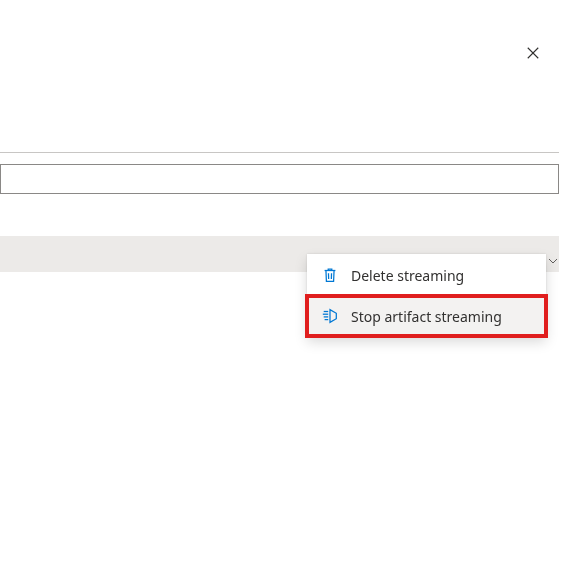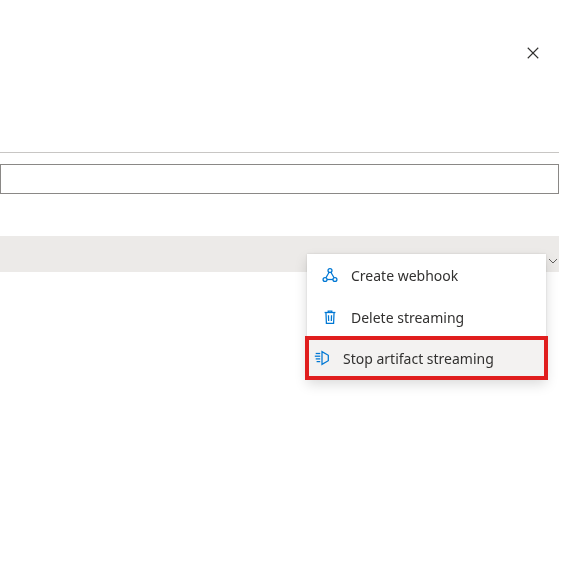--- a/index.html
+++ b/index.html
@@ -68,21 +68,21 @@
       padding: 10px 14px;
       height: 42px;
       cursor: pointer;
       font-size: 14px;
       color: #323130;
     }
     .menu-item.highlight {
       border: 4px solid #e01e1e;
       background: #f3f2f1;
       margin: -2px;
-      padding: 8px 4px;
+      padding: 8px 12px;
       height: 44px;
     }
     .menu-icon {
       width: 18px;
       height: 18px;
       display: flex;
       align-items: center;
       justify-content: center;
       color: #0078d4;
       flex-shrink: 0;
@@ -119,33 +119,20 @@
 <div class="toolbar-bg"></div>
 
 <div class="overflow-chevron">
   <svg viewBox="0 0 10 6" stroke="currentColor" stroke-width="1" fill="none">
     <polyline points="1,1 5,5 9,1"></polyline>
   </svg>
 </div>
 
 <div class="context-menu">
 
-  <div class="menu-item">
-    <span class="menu-icon">
-      <svg viewBox="0 0 20 20" fill="none" stroke="currentColor" stroke-width="1.4">
-        <circle cx="10" cy="5" r="2.2"></circle>
-        <circle cx="4.5" cy="15" r="2.2"></circle>
-        <circle cx="15.5" cy="15" r="2.2"></circle>
-        <path d="M9 7 L5.5 13"></path>
-        <path d="M11 7 L14.5 13"></path>
-        <path d="M6.7 15 L13.3 15"></path>
-      </svg>
-    </span>
-    <span>Create webhook</span>
-  </div>
 
   <div class="menu-item">
     <span class="menu-icon">
       <svg viewBox="0 0 20 20" fill="none" stroke="currentColor" stroke-width="1.4">
         <path d="M4 5 H16"></path>
         <path d="M8 5 V3.5 H12 V5"></path>
         <path d="M5.5 5 L6 17 H14 L14.5 5"></path>
         <line x1="8.3" y1="8" x2="8.5" y2="14.5"></line>
         <line x1="11.7" y1="8" x2="11.5" y2="14.5"></line>
       </svg>

